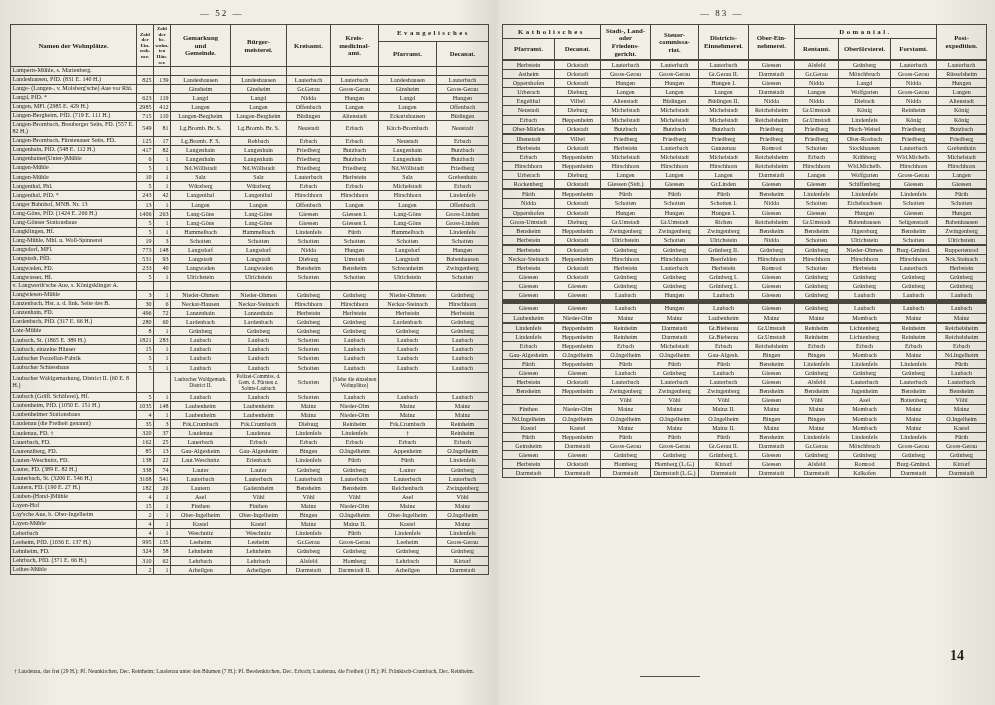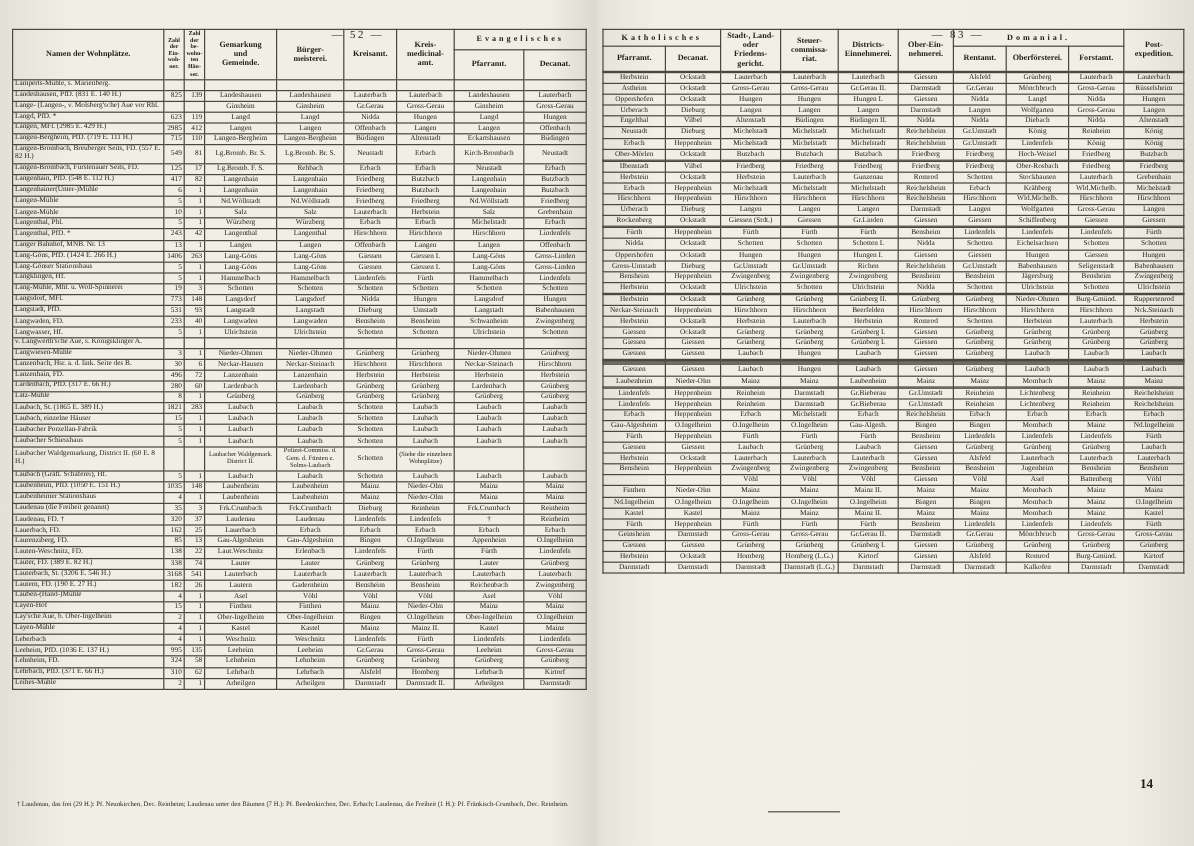--- a/index.html
+++ b/index.html
@@ -7,21 +7,21 @@
     width:995px;height:705px;overflow:hidden;
     background:#a8a69d;
     font-family:"Liberation Serif","DejaVu Serif",serif;
     color:#1e1d19;
   }
   .scan{
     position:absolute;inset:0;
     background:linear-gradient(90deg,#e3e1d7 0%,#f0eee5 6%,#f0eee5 46%,#dcdacf 49.8%,#e6e4da 50.4%,#f1efe6 55%,#f0eee5 94%,#e2e0d6 100%);
   }
   .pageno{
-    position:absolute;top:24px;font-size:9px;letter-spacing:2px;text-align:right;width:120px;
+    position:absolute;top:8px;font-size:9px;letter-spacing:2px;text-align:left;width:120px;
   }
   .pageno.left{left:200px;}
   .pageno.right{left:700px;}
   table{border-collapse:collapse;table-layout:fixed;position:absolute;background:transparent;}
   #table-left{left:10px;top:24px;width:478px;}
   #table-right{left:502px;top:24px;width:484px;}
   th,td{
     border:0.8px solid #4a473e;
     padding:0 1.5px;
     font-size:6.1px;
@@ -42,21 +42,21 @@
   thead th.tiny{font-size:5px;line-height:5.6px;}
   thead th.group{letter-spacing:2.5px;height:11px;}
   td.c-name{text-align:left;white-space:normal;line-height:7.4px;}
   td.c-num{text-align:right;}
   td.wrap{white-space:normal;font-size:5.4px;line-height:6.4px;}
   .footnote{
     position:absolute;left:14px;top:668px;width:470px;
     font-size:5.6px;line-height:6.4px;color:#2b2a24;
   }
   .sheetno{
-    position:absolute;left:950px;top:648px;font-size:11px;font-weight:bold;
+    position:absolute;left:950px;top:648px;font-size:14px;font-weight:bold;
   }
   .rule{position:absolute;left:640px;top:676px;width:60px;border-top:0.8px solid #55524a;}
 </style>
 </head>
 <body>
 
 <div class="scan">
 
   <div class="pageno left">— 52 —</div>
   <div class="pageno right">— 83 —</div>

